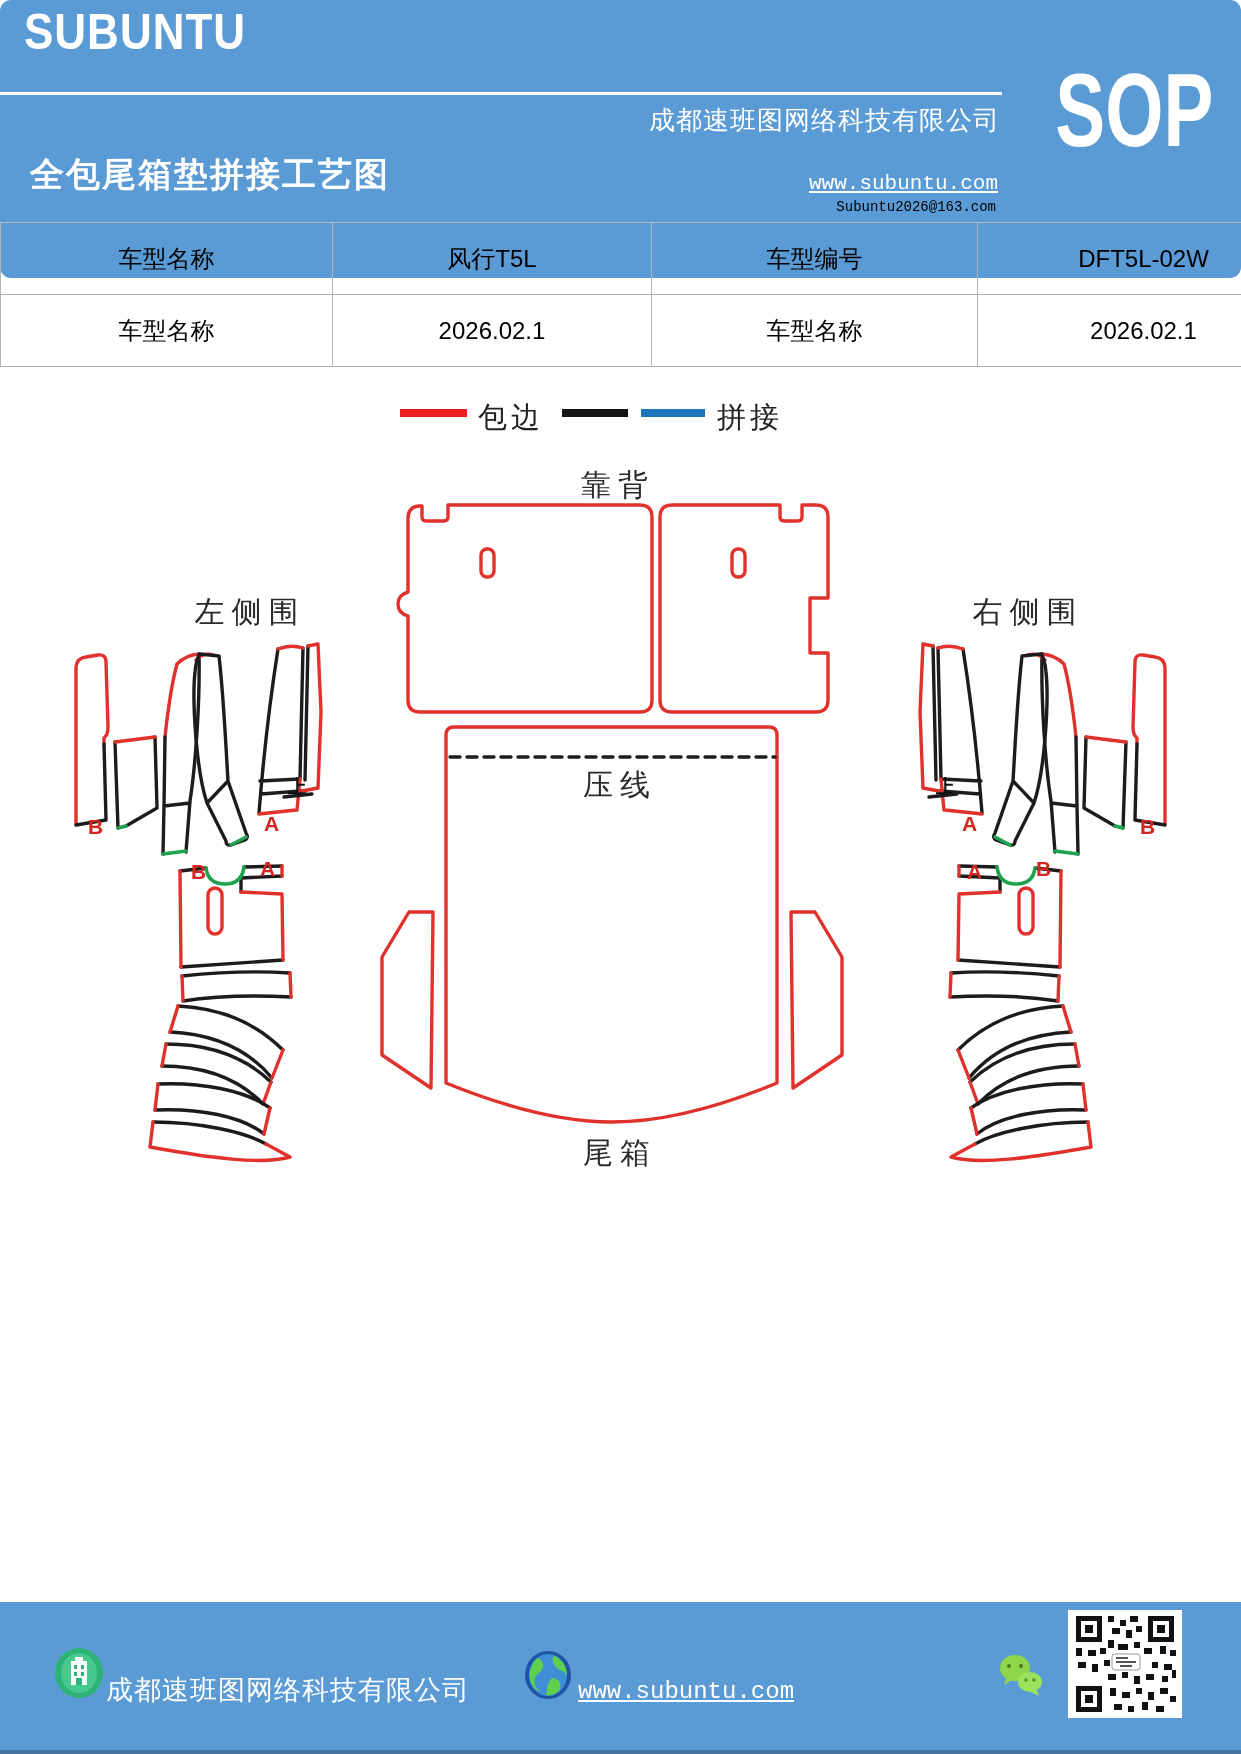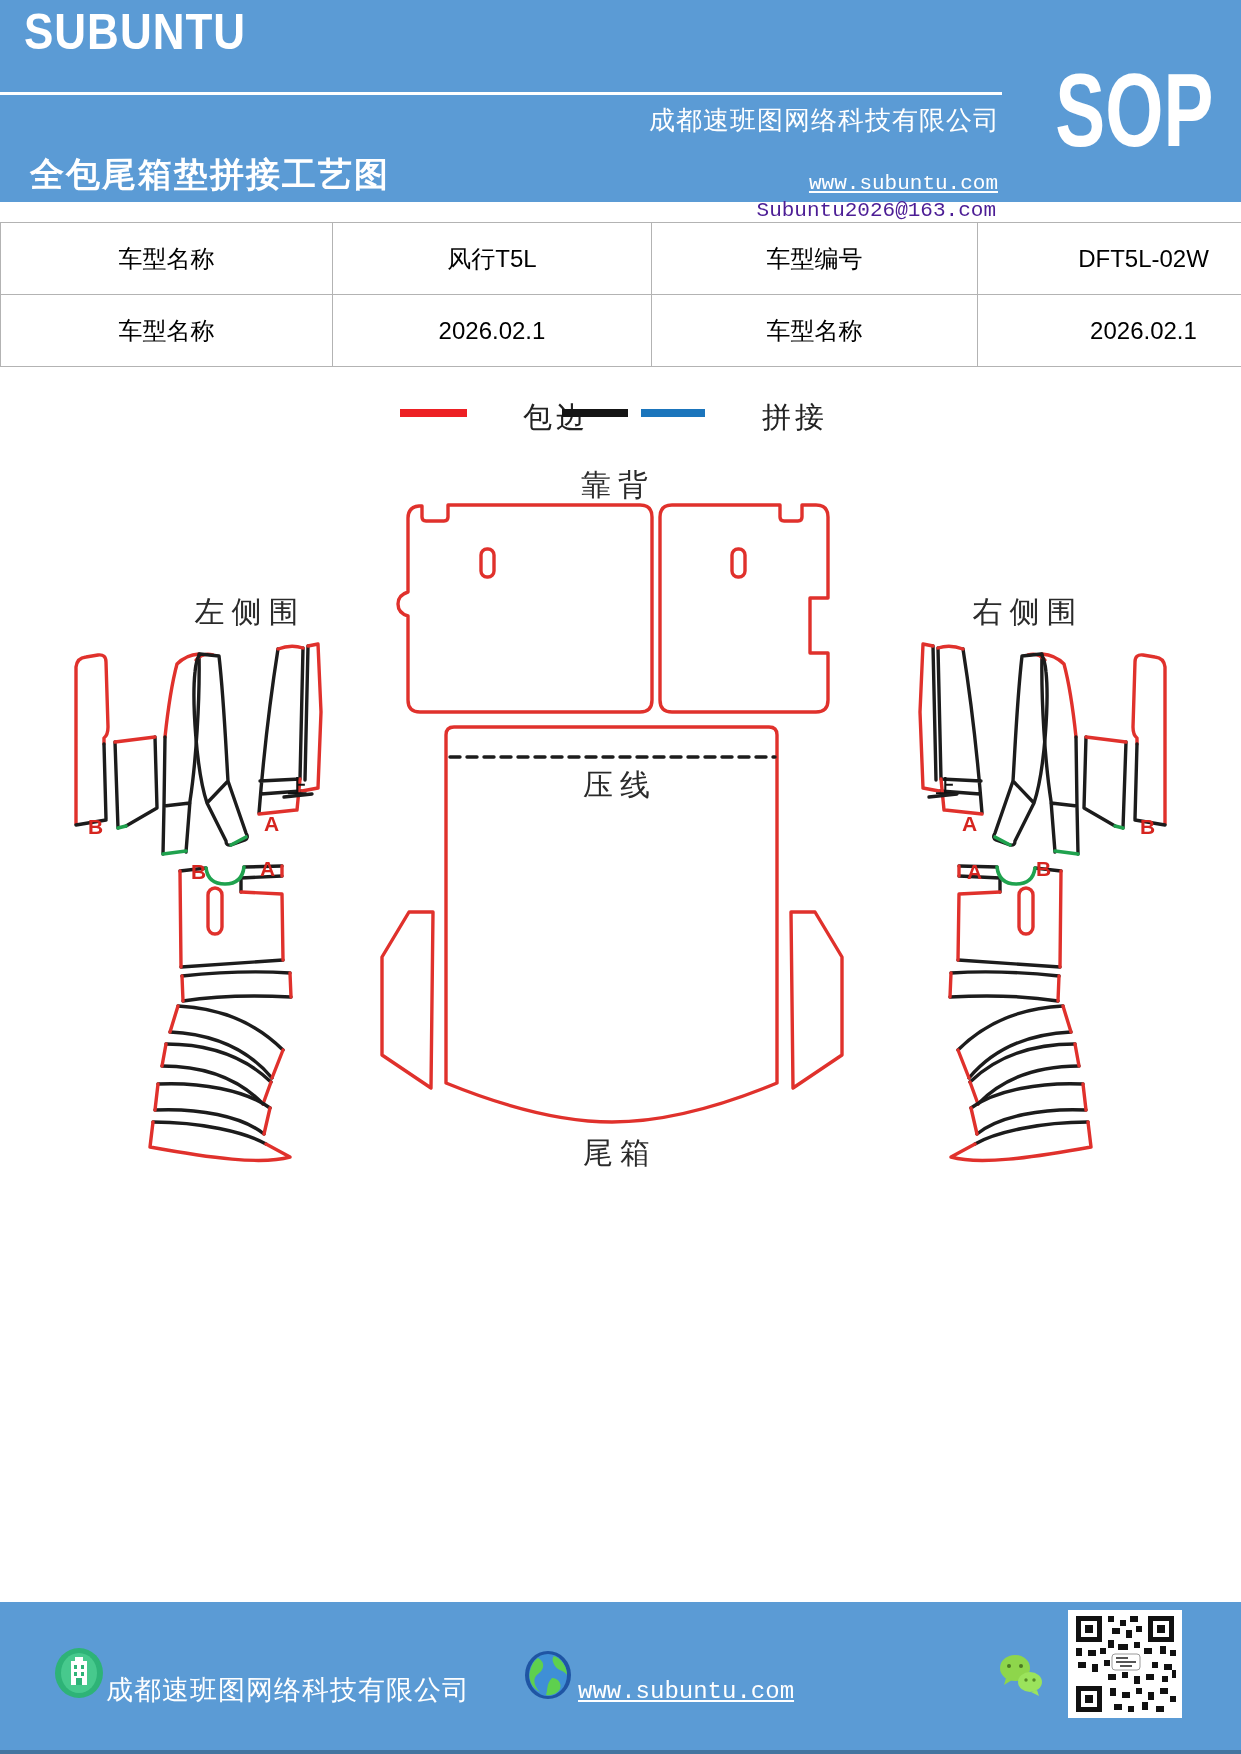--- a/index.html
+++ b/index.html
@@ -2,47 +2,47 @@
 <html><head>
 <meta charset="utf-8">
 <style>
   html,body{margin:0;padding:0;background:#888;}
   .page{
     position:relative;width:1241px;height:1754px;background:#ffffff;
     margin:0 auto;overflow:hidden;
     font-family:"Liberation Sans","DejaVu Sans",sans-serif;color:#111;
   }
   
-  .header{position:absolute;left:0;top:0;width:1241px;height:202px;background:#5b9bd5;}
+  .header{position:absolute;left:0;top:0;width:1241px;height:278px;background:#5b9bd5;border-radius:11px;}
   .logo{position:absolute;left:24px;top:4px;color:#fff;font-size:44px;font-weight:bold;
         letter-spacing:1px;transform:scaleY(1.12);transform-origin:top left;}
   .header-rule{position:absolute;left:0;top:92px;width:1002px;height:3px;background:#fff;}
   .header-company{position:absolute;right:241px;top:103px;color:#fff;font-size:26px;
         font-family:"Liberation Serif","DejaVu Serif",serif;letter-spacing:1px;}
   .doc-title{position:absolute;left:30px;top:152px;color:#fff;font-size:34px;font-weight:bold;letter-spacing:2px;}
   .header-site{position:absolute;right:243px;top:172px;color:#fff;font-size:21px;
         font-family:"Liberation Mono","DejaVu Sans Mono",monospace;text-decoration:underline;}
-  .header-mail{position:absolute;right:245px;top:199px;color:#4c1d95;font-size:21px;
+  .header-mail{position:absolute;right:245px;top:199px;color:#000000;font-size:14px;
         font-family:"Liberation Mono","DejaVu Sans Mono",monospace;}
   .sop{position:absolute;left:1030px;top:58px;width:180px;text-align:center;color:#fff;
         font-size:104px;font-weight:bold;line-height:104px;transform:scaleX(0.72);transform-origin:center;}
   
   .info-table{position:absolute;left:0;top:222px;width:1241px;height:110px;
         border-collapse:collapse;table-layout:fixed;}
   .info-table td{border:1px solid #b3b3b3;text-align:center;vertical-align:middle;
         font-size:24px;color:#000;height:55px;padding:8px;}
   .info-table td.c1{width:315px;} .info-table td.c2{width:302px;margin-left:35px;}
   .info-table td.c3{width:309px;} .info-table td.c4{width:315px;}
   
   .legend{position:absolute;left:0;top:398px;width:1241px;height:40px;}
   .legend .bar{position:absolute;top:11px;height:8px;}
   .bar-red{left:400px;width:67px;background:#ed2024;}
   .bar-black{left:562px;width:66px;background:#151515;}
   .bar-blue{left:641px;width:64px;background:#1b75bc;}
-  .legend .lab{position:absolute;top:0px;font-size:29px;color:#222;letter-spacing:4px;margin-left:45px;}
+  .legend .lab{position:absolute;top:0px;font-size:29px;color:#222;letter-spacing:4px;}
   .lab-edge{left:478px;} .lab-splice{left:717px;}
   
   svg.diagram{position:absolute;left:0;top:0;width:1241px;height:1754px;}
   .diagram path,.diagram line,.diagram rect{fill:none;stroke-linecap:round;stroke-linejoin:round;}
   .k{stroke:#1c1c1c;stroke-width:3.4px;}
   .r{stroke:#e0312c;stroke-width:3.4px;}
   .g{stroke:#1fa24e;stroke-width:3.6px;}
   .dash{stroke:#1c1c1c;stroke-width:3.4px;stroke-dasharray:10 7;}
   .dlabel{fill:#2b2b2b;font-size:30px;letter-spacing:7px;font-weight:500;}
   .marker{fill:#d6251f;font-size:21px;font-weight:bold;letter-spacing:0;}

